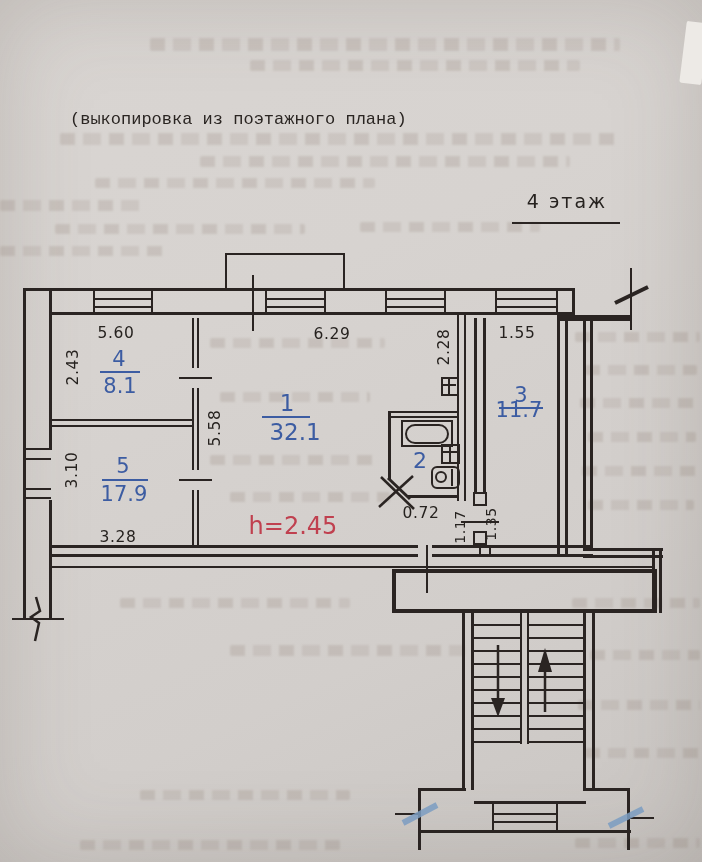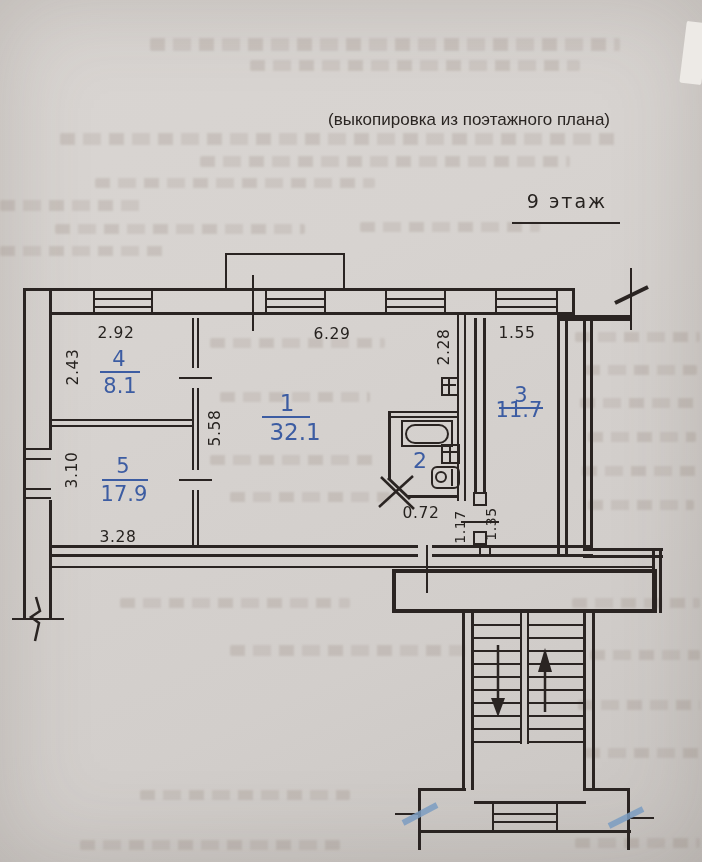--- a/index.html
+++ b/index.html
@@ -21,21 +21,21 @@
        background:linear-gradient(to bottom,transparent 0 7px,var(--ink) 7px 9px,transparent 9px 15px,var(--ink) 15px 17px,transparent 17px);}
   .steps{position:absolute;background:repeating-linear-gradient(to bottom,var(--ink) 0 2px,transparent 2px 13px);}
   .lbl{position:absolute;font-size:15.5px;color:#26221f;text-align:center;letter-spacing:.6px;white-space:nowrap;}
   .vlbl{transform:rotate(-90deg);transform-origin:center;}
   .blu{position:absolute;color:var(--blue);text-align:center;white-space:nowrap;}
   .blu-u{position:absolute;background:var(--blue);height:2px;}
   .fixt{position:absolute;box-sizing:border-box;border:2px solid var(--ink);background:transparent;}
   .gst{position:absolute;filter:blur(1.1px);opacity:.5;border-radius:2px;
        background:repeating-linear-gradient(90deg,rgba(118,98,86,.32) 0 15px,rgba(118,98,86,0) 15px 23px,rgba(118,98,86,.24) 23px 41px,rgba(118,98,86,0) 41px 49px);}
   .title{position:absolute;font-family:"Liberation Serif",serif;font-weight:bold;font-size:20px;color:#201c19;text-align:center;letter-spacing:.3px;}
-  .subtitle{position:absolute;font-family:Liberation Sans, sans-serif;font-size:17px;color:#2a2522;text-align:right;}
+  .subtitle{position:absolute;font-family:Liberation Mono, monospace;font-size:17px;color:#2a2522;text-align:left;}
   .floor{position:absolute;font-size:19px;color:#26221f;text-align:center;letter-spacing:2px;}
   svg.marks{position:absolute;left:0;top:0;}
 </style>
 </head>
 <body>
 
 <div id="plan">
 
   <div class="gst" style="left:150px;top:38px;width:470px;height:13px;"></div>
   <div class="gst" style="left:250px;top:60px;width:330px;height:11px;"></div>
@@ -61,21 +61,21 @@
   <div class="gst" style="left:230px;top:645px;width:235px;height:11px;"></div>
   <div class="gst" style="left:590px;top:650px;width:110px;height:10px;"></div>
   <div class="gst" style="left:578px;top:700px;width:122px;height:10px;"></div>
   <div class="gst" style="left:585px;top:748px;width:115px;height:10px;"></div>
   <div class="gst" style="left:140px;top:790px;width:210px;height:10px;"></div>
   <div class="gst" style="left:80px;top:840px;width:260px;height:10px;"></div>
   <div class="gst" style="left:575px;top:838px;width:125px;height:10px;"></div>
   <div style="position:absolute;left:683px;top:22px;width:22px;height:62px;background:#edeae6;transform:rotate(7deg);border-radius:2px;"></div>
 
   <div class="subtitle" style="left:70px;top:110px;width:540px;">(выкопировка из поэтажного плана)</div>
-  <div class="floor" style="left:512px;top:190px;width:110px;">9 этаж</div>
+  <div class="floor" style="left:512px;top:190px;width:110px;">4 этаж</div>
   <div class="ln" style="left:512px;top:222px;width:108px;height:2px;"></div>
 
   <div class="ln" style="left:225px;top:253px;width:2px;height:37px;"></div>
   <div class="ln" style="left:225px;top:253px;width:120px;height:2px;"></div>
   <div class="ln" style="left:343px;top:253px;width:2px;height:37px;"></div>
   <div class="ln" style="left:252px;top:275px;width:2px;height:56px;"></div>
 
   <div class="ln" style="left:23px;top:288px;width:552px;height:3px;"></div>
   <div class="ln" style="left:49px;top:312px;width:526px;height:3px;"></div>
   <div class="ln" style="left:572px;top:288px;width:3px;height:27px;"></div>
@@ -166,21 +166,21 @@
     <line x1="379" y1="507" x2="413" y2="476" stroke="#2a2422" stroke-width="2.5"></line>
     <line x1="381" y1="477" x2="414" y2="509" stroke="#2a2422" stroke-width="2.5"></line>
     <line x1="498" y1="645" x2="498" y2="706" stroke="#2a2422" stroke-width="2.5"></line>
     <polygon points="491,698 498,717 505,698" fill="#2a2422"></polygon>
     <line x1="545" y1="664" x2="545" y2="712" stroke="#2a2422" stroke-width="2.5"></line>
     <polygon points="538,672 545,648 552,672" fill="#2a2422"></polygon>
     <line x1="403" y1="823" x2="437" y2="805" stroke="#7c9dc2" stroke-width="6" opacity="0.85"></line>
     <line x1="609" y1="826" x2="643" y2="809" stroke="#7c9dc2" stroke-width="6" opacity="0.85"></line>
   </svg>
 
-  <div class="lbl" style="left:88px;top:324px;width:56px;">2.92</div>
+  <div class="lbl" style="left:88px;top:324px;width:56px;">5.60</div>
   <div class="lbl vlbl" style="left:47px;top:358px;width:52px;">2.43</div>
   <div class="lbl vlbl" style="left:46px;top:461px;width:52px;">3.10</div>
   <div class="lbl" style="left:92px;top:528px;width:52px;text-align:center;">3.28</div>
   <div class="lbl" style="left:306px;top:325px;width:52px;">6.29</div>
   <div class="lbl vlbl" style="left:189px;top:419px;width:52px;">5.58</div>
   <div class="lbl vlbl" style="left:418px;top:338px;width:52px;">2.28</div>
   <div class="lbl" style="left:396px;top:504px;width:50px;">0.72</div>
   <div class="lbl vlbl" style="left:439px;top:519px;width:42px;font-size:14px;">1.17</div>
   <div class="lbl vlbl" style="left:470px;top:516px;width:42px;font-size:14px;">1.35</div>
   <div class="lbl" style="left:491px;top:324px;width:52px;">1.55</div>
@@ -192,14 +192,15 @@
   <div class="blu" style="left:506px;top:383px;width:30px;font-size:21px;">3</div>
   <div class="blu-u" style="left:499px;top:407px;width:44px;"></div>
   <div class="blu" style="left:489px;top:398px;width:60px;font-size:21px;">11.7</div>
   <div class="blu" style="left:104px;top:347px;width:30px;font-size:21px;">4</div>
   <div class="blu-u" style="left:100px;top:371px;width:40px;"></div>
   <div class="blu" style="left:97px;top:374px;width:46px;font-size:21px;">8.1</div>
   <div class="blu" style="left:108px;top:454px;width:30px;font-size:21px;">5</div>
   <div class="blu-u" style="left:102px;top:479px;width:46px;"></div>
   <div class="blu" style="left:95px;top:482px;width:58px;font-size:21px;">17.9</div>
 
+  <div class="blu" style="left:240px;top:512px;width:106px;font-size:24px;color:var(--red);">h=2.45</div>
 
 </div>
 
 </body></html>

